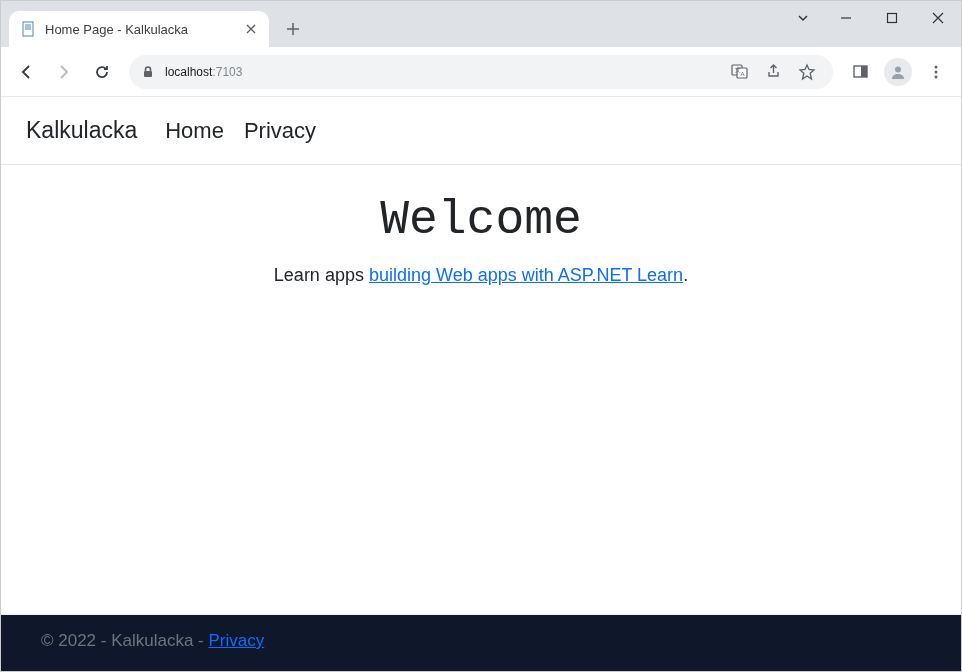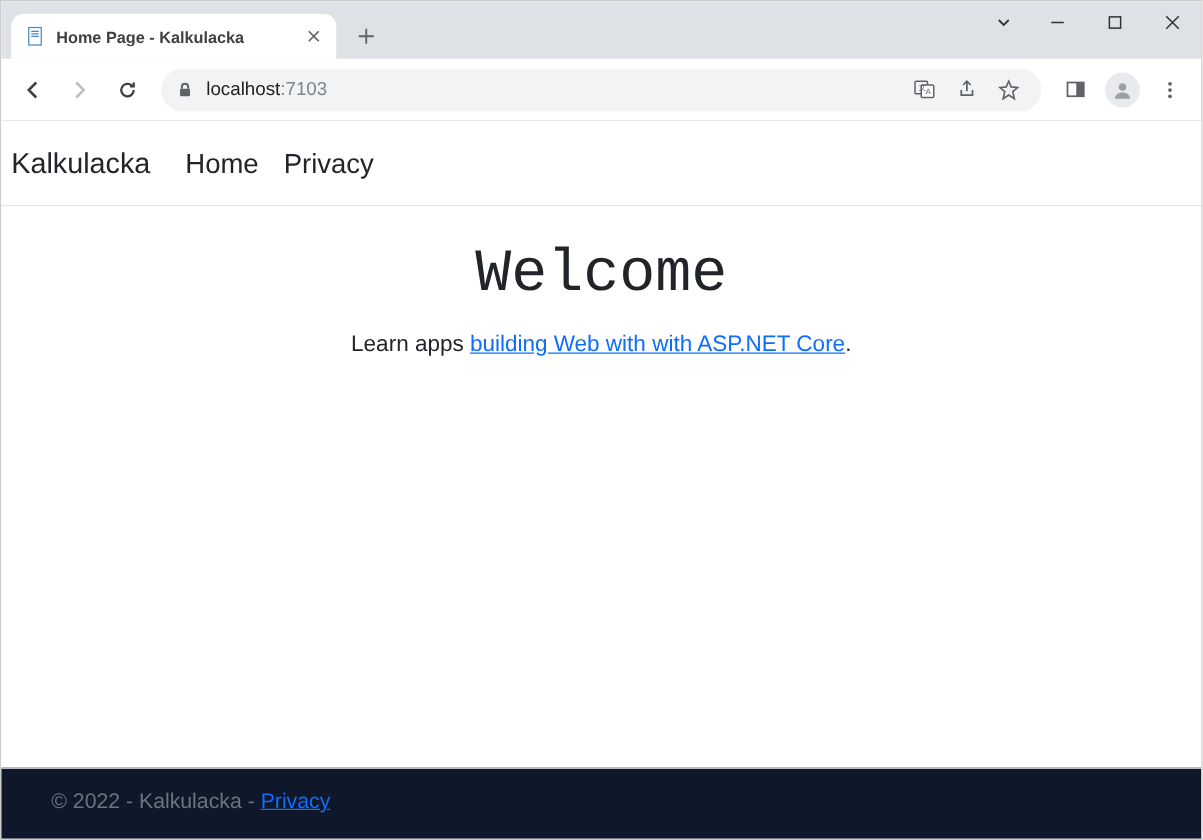--- a/index.html
+++ b/index.html
@@ -12,21 +12,20 @@
       border: 1px solid #ccc;
     }
     
     
     .titlebar {
       height: 46px;
       background: #dee1e6;
       display: flex;
       align-items: flex-end;
       position: relative;
-      font-weight: bold;
     }
     .tab {
       margin-left: 8px;
       height: 36px;
       background: #fff;
       border-radius: 10px 10px 0 0;
       display: flex;
       align-items: center;
       padding: 0 10px 0 12px;
       min-width: 260px;
@@ -105,21 +104,21 @@
       align-items: center;
       padding: 0 12px;
       margin: 0 6px;
       gap: 10px;
     }
     .omnibox-lock {
       color: #5f6368;
       display: flex; align-items: center;
     }
     .omnibox-url {
-      font-size: 15px;
+      font-size: 12px;
       color: #202124;
       flex: 1;
     }
     .omnibox-url .dim { color: #80868b; }
     .omnibox-actions {
       display: flex;
       gap: 6px;
       align-items: center;
     }
     .omnibox-action {
@@ -149,21 +148,21 @@
       flex-direction: column;
       background: #fafafa;
     }
     .nav {
       height: 68px;
       background: #fff;
       border-bottom: 1px solid #e5e5e5;
       box-shadow: 0 1px 2px rgba(0,0,0,0.04);
       display: flex;
       align-items: center;
-      padding: 0 8px;
+      padding: 0 25px;
       gap: 28px;
     }
     .nav-brand {
       font-size: 23px;
       color: #212529;
     }
     .nav-links {
       display: flex;
       gap: 20px;
     }
@@ -333,16 +332,16 @@
 <div class="page">
   <nav class="nav">
     <span class="nav-brand">Kalkulacka</span>
     <div class="nav-links">
       <a class="nav-link">Home</a>
       <a class="nav-link">Privacy</a>
     </div>
   </nav>
   <main class="page-main">
     <h1 class="hero-title">Welcome</h1>
-    <p class="hero-text"><span>Learn apps </span><a>building Web with with ASP.NET Core</a><span>.</span></p>
+    <p class="hero-text"><span>Learn apps </span><a>building Web apps with ASP.NET Learn</a><span>.</span></p>
   </main>
   <footer class="footer"><span>© 2022 - Kalkulacka - </span><a>Privacy</a></footer>
 </div>
 
 </body></html>

